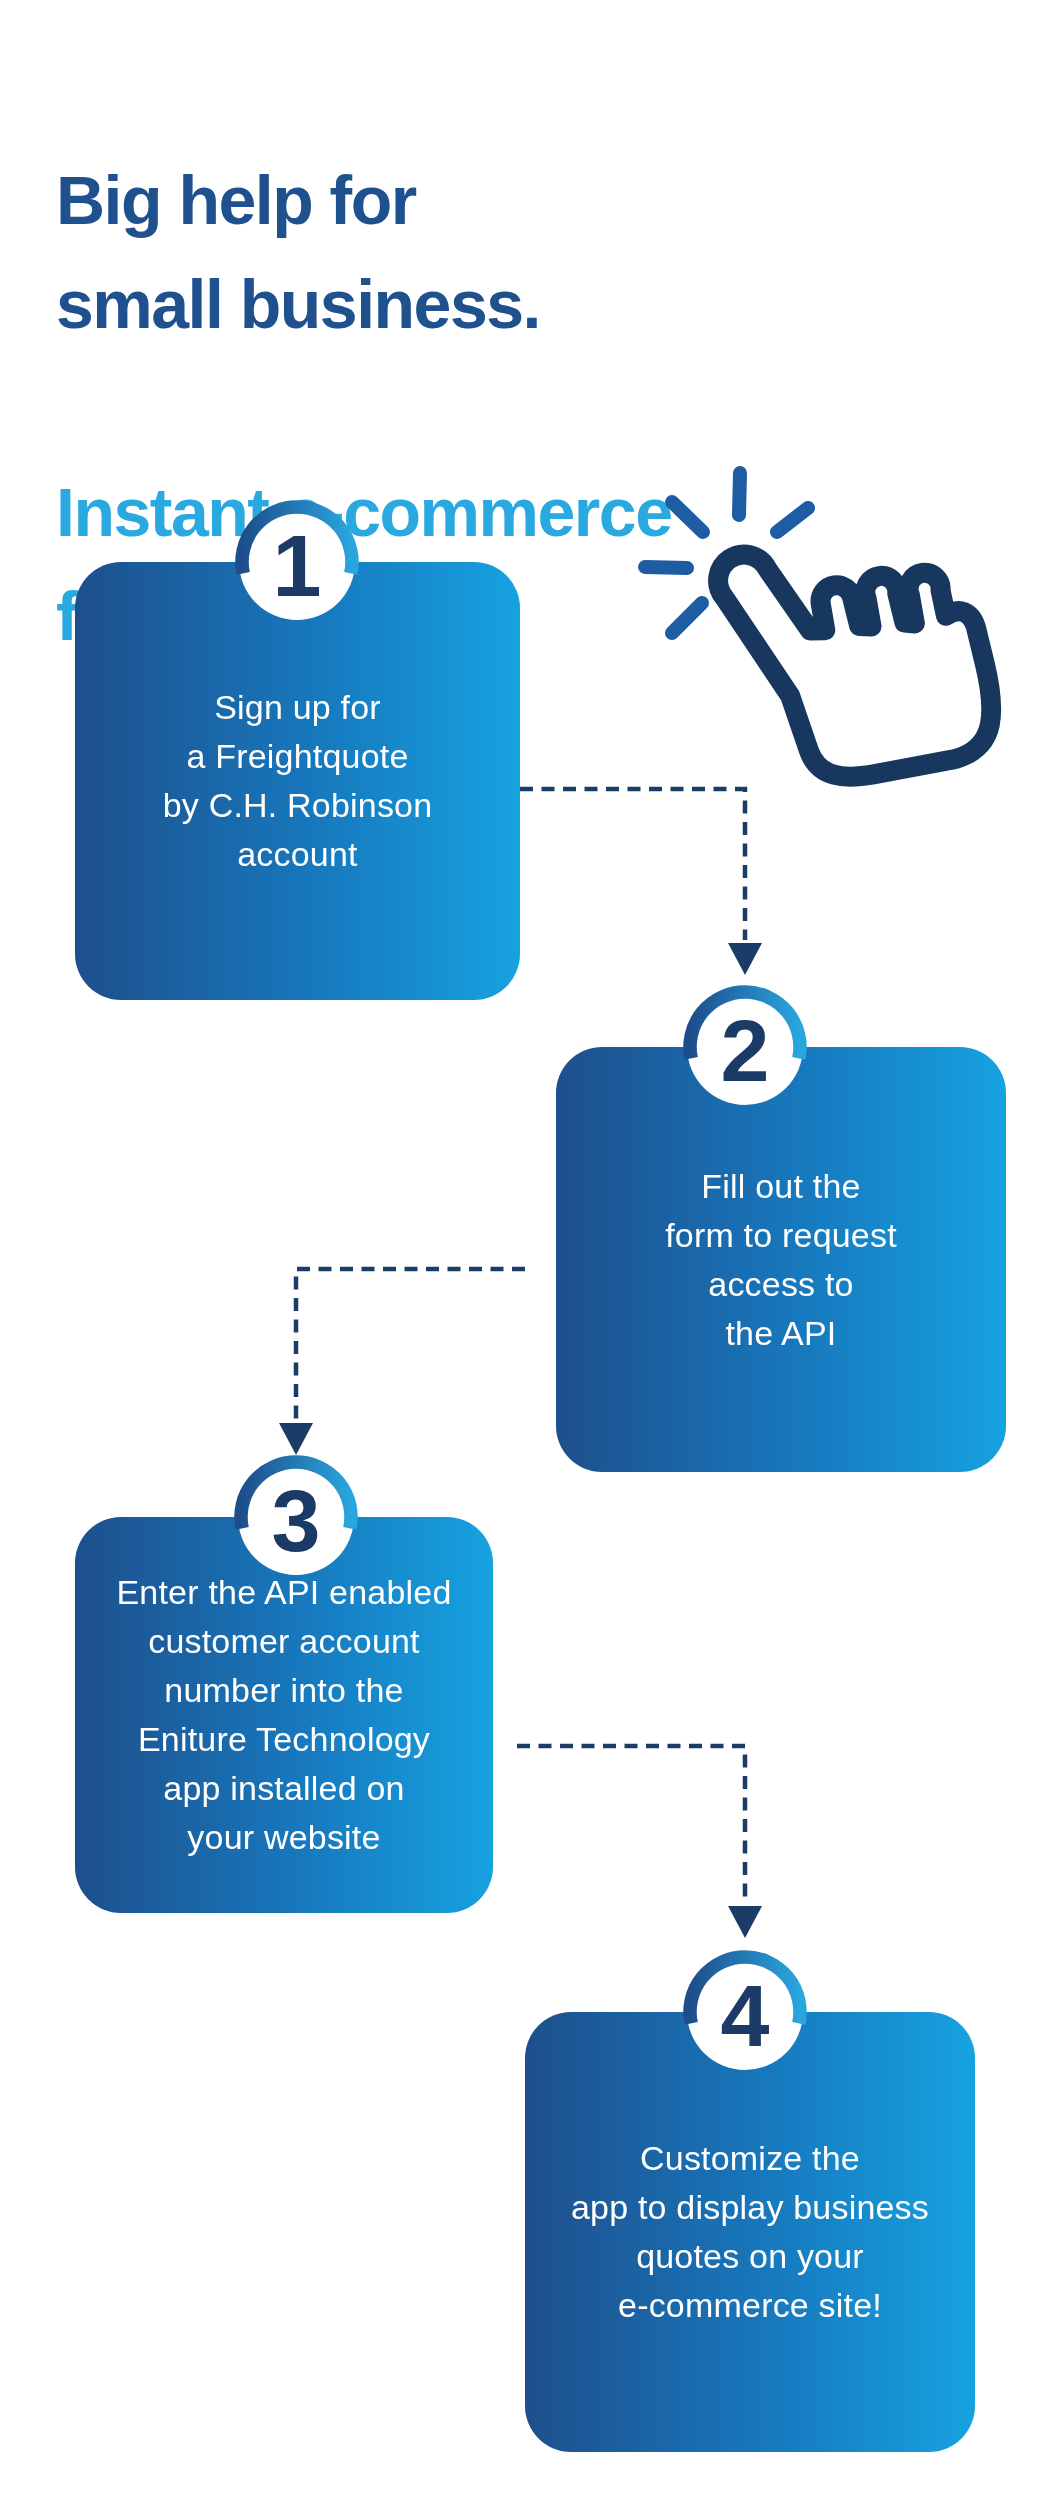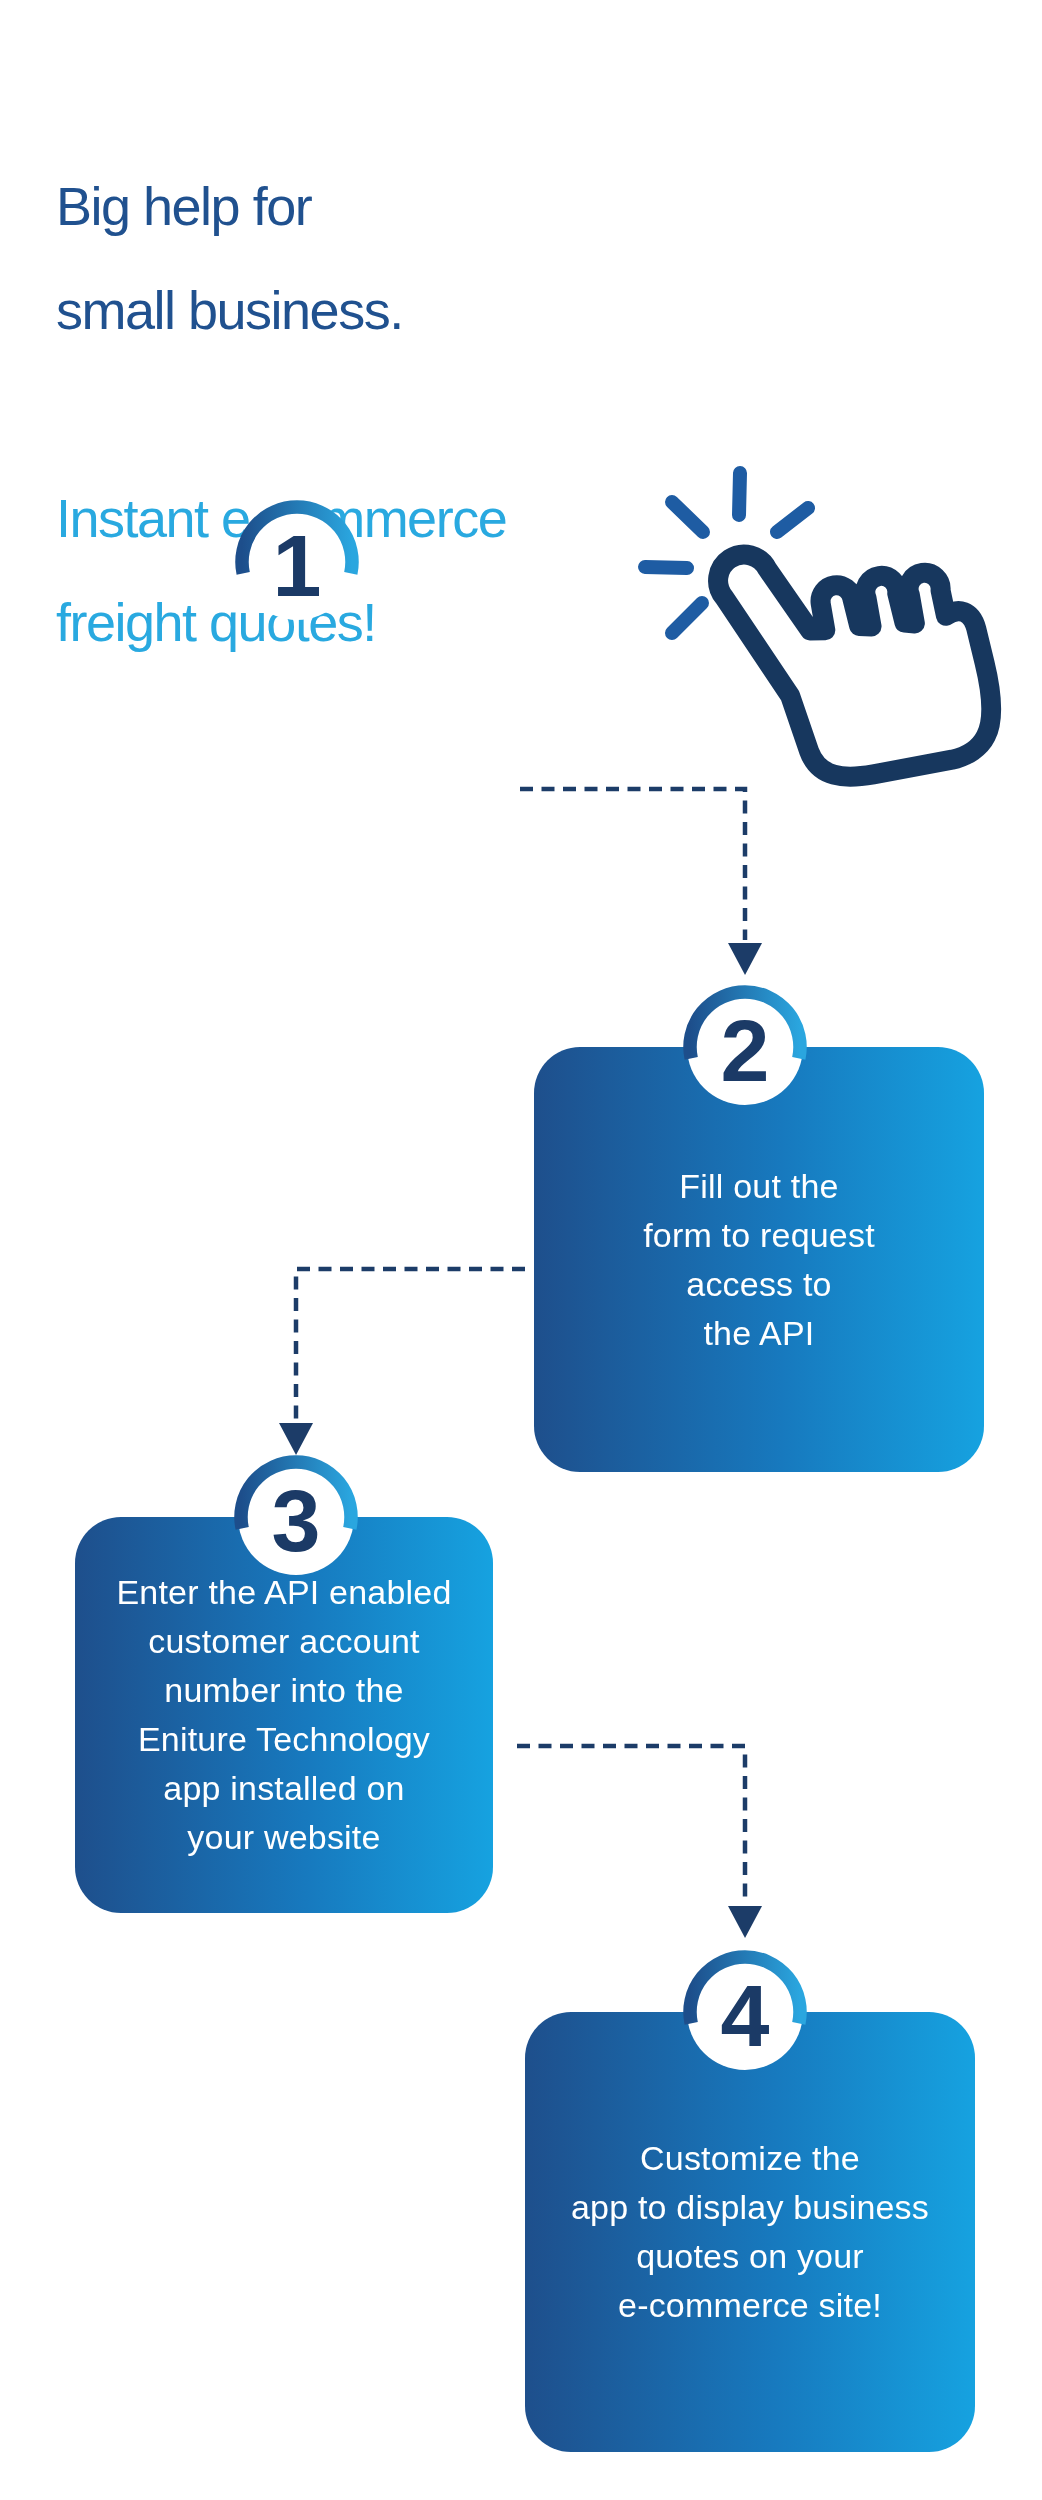--- a/index.html
+++ b/index.html
@@ -9,24 +9,24 @@
     height: 2500px;
     background: #ffffff;
     overflow: hidden;
     font-family: "Liberation Sans", sans-serif;
   }
 
   
   .title {
     position: absolute;
     left: 56px;
-    top: 50px;
+    top: 44px;
     white-space: pre-line;
-    font-weight: normal;
-    font-size: 54px;
+    font-weight: bold;
+    font-size: 68px;
     line-height: 104px;
     letter-spacing: -1.5px;
   }
   .title .t-dark  { color: #20518f; }
   .title .t-light { color: #29a9e0; }
 
   
   .box {
     position: absolute;
     border-radius: 46px;
@@ -39,21 +39,21 @@
   .box-text {
     margin: 0;
     color: #ffffff;
     font-size: 34px;
     line-height: 49px;
     text-align: center;
     white-space: pre-line;
     letter-spacing: 0.2px;
   }
   .box.s1 { left: 75px;  top: 562px;  width: 445px; height: 438px; }
-  .box.s2 { left: 534px; top: 1047px; width: 450px; height: 425px; }
+  .box.s2 { left: 556px; top: 1047px; width: 450px; height: 425px; }
   .box.s3 { left: 75px;  top: 1517px; width: 418px; height: 396px; }
   .box.s4 { left: 525px; top: 2012px; width: 450px; height: 440px; }
 
   
   .badge {
     position: absolute;
     width: 136px;
     height: 136px;
     z-index: 3;
   }
@@ -141,20 +141,26 @@
       <path d="M 525 1269 H 296 V 1420"></path>
       <path d="M 517 1746 H 745 V 1903"></path>
     </g>
     <g fill="#1c3c68">
       <polygon points="728,943 762,943 745,975"></polygon>
       <polygon points="279,1423 313,1423 296,1455"></polygon>
       <polygon points="728,1906 762,1906 745,1938"></polygon>
     </g>
   </svg>
 
+  <section class="box s1">
+    <p class="box-text">Sign up for
+a Freightquote
+by C.H. Robinson
+account</p>
+  </section>
   <section class="box s2">
     <p class="box-text">Fill out the
 form to request
 access to
 the API</p>
   </section>
   <section class="box s3">
     <p class="box-text">Enter the API enabled
 customer account
 number into the

